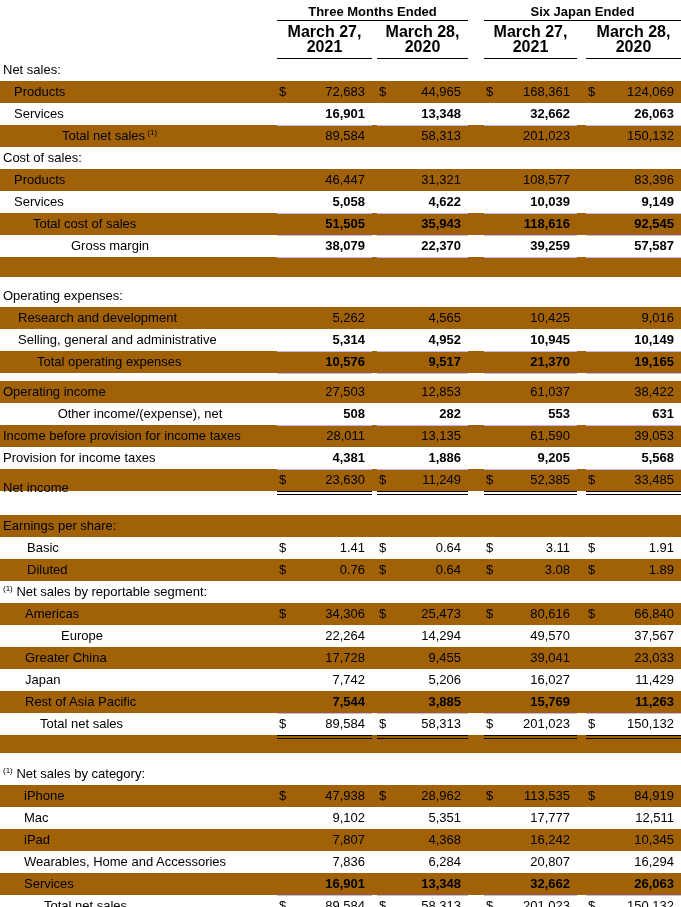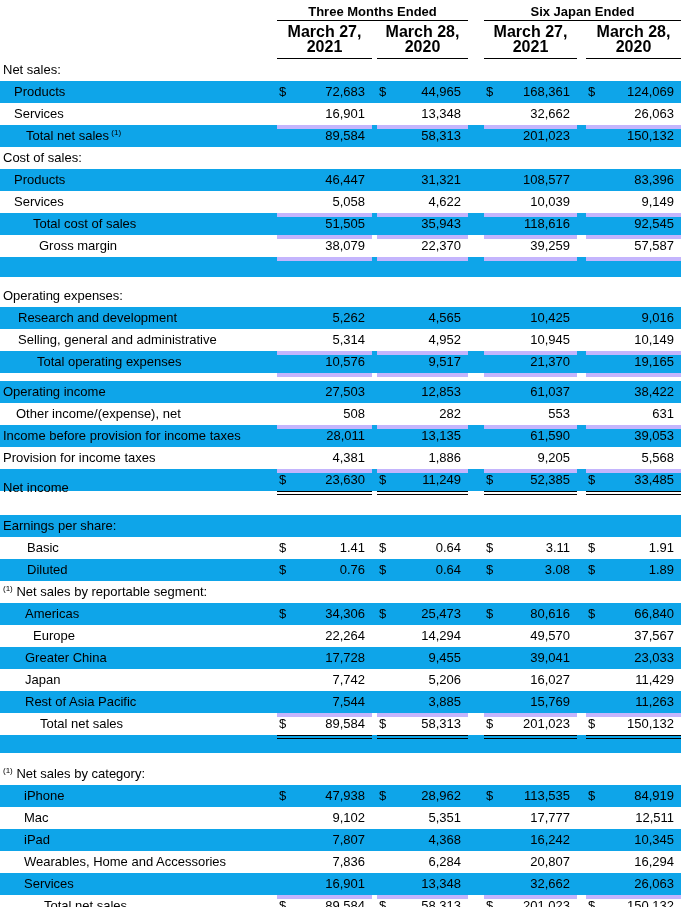--- a/index.html
+++ b/index.html
@@ -36,22 +36,22 @@
     white-space:nowrap;overflow:hidden;
     line-height:22px;
   }
   .row .cell{
     display:flex;justify-content:space-between;
     line-height:22px;
     box-sizing:border-box;
   }
   .cell .dollar{padding-left:2px;}
   .cell .val{padding-right:7px;text-align:right;flex:1;}
-  .shade{background:#0ea5e9;}
-  .u-single{border-bottom:4px solid #c4b5fd;}
+  .shade{background:#a16207;}
+  .u-single{border-bottom:1px solid #c4b5fd;font-weight:bold;}
   .u-double{border-bottom:1px solid #000;position:relative;}
   .u-double::after{
     content:"";position:absolute;left:0;right:0;bottom:-4px;
     border-bottom:1.5px solid #000;
   }
   sup.fn{font-size:8px;vertical-align:super;line-height:0;}
   .spacer{width:100%;}
 </style>
 </head>
 <body>
@@ -141,21 +141,21 @@
           <span class="dollar"></span>
           <span class="val">32,662</span>
         </div>
         <div></div>
         <div class="cell u-single">
           <span class="dollar"></span>
           <span class="val">26,063</span>
         </div>
       </div>
       <div class="grid-row row shade">
-        <div class="lbl" style="padding-left: 26px;">Total net sales<sup class="fn"> (1)</sup></div>
+        <div class="lbl" style="padding-left: 26px; margin-left: 36px;">Total net sales<sup class="fn"> (1)</sup></div>
         <div class="cell">
           <span class="dollar"></span>
           <span class="val">89,584</span>
         </div>
         <div></div>
         <div class="cell">
           <span class="dollar"></span>
           <span class="val">58,313</span>
         </div>
         <div></div>
@@ -251,21 +251,21 @@
           <span class="dollar"></span>
           <span class="val">118,616</span>
         </div>
         <div></div>
         <div class="cell u-single">
           <span class="dollar"></span>
           <span class="val">92,545</span>
         </div>
       </div>
       <div class="grid-row row">
-        <div class="lbl" style="padding-left: 39px;">Gross margin</div>
+        <div class="lbl" style="padding-left: 50px; margin-left: 21px;">Gross margin</div>
         <div class="cell u-single">
           <span class="dollar"></span>
           <span class="val">38,079</span>
         </div>
         <div></div>
         <div class="cell u-single">
           <span class="dollar"></span>
           <span class="val">22,370</span>
         </div>
         <div></div>
@@ -386,21 +386,21 @@
           <span class="dollar"></span>
           <span class="val">61,037</span>
         </div>
         <div></div>
         <div class="cell">
           <span class="dollar"></span>
           <span class="val">38,422</span>
         </div>
       </div>
       <div class="grid-row row">
-        <div class="lbl" style="padding-left: 16px;">Other income/(expense), net</div>
+        <div class="lbl" style="padding-left: 3px; text-align: center;">Other income/(expense), net</div>
         <div class="cell u-single">
           <span class="dollar"></span>
           <span class="val">508</span>
         </div>
         <div></div>
         <div class="cell u-single">
           <span class="dollar"></span>
           <span class="val">282</span>
         </div>
         <div></div>
@@ -585,21 +585,21 @@
           <span class="dollar">$</span>
           <span class="val">80,616</span>
         </div>
         <div></div>
         <div class="cell">
           <span class="dollar">$</span>
           <span class="val">66,840</span>
         </div>
       </div>
       <div class="grid-row row">
-        <div class="lbl" style="padding-left: 33px;">Europe</div>
+        <div class="lbl" style="padding-left: 25px; margin-left: 36px;">Europe</div>
         <div class="cell">
           <span class="dollar"></span>
           <span class="val">22,264</span>
         </div>
         <div></div>
         <div class="cell">
           <span class="dollar"></span>
           <span class="val">14,294</span>
         </div>
         <div></div>

